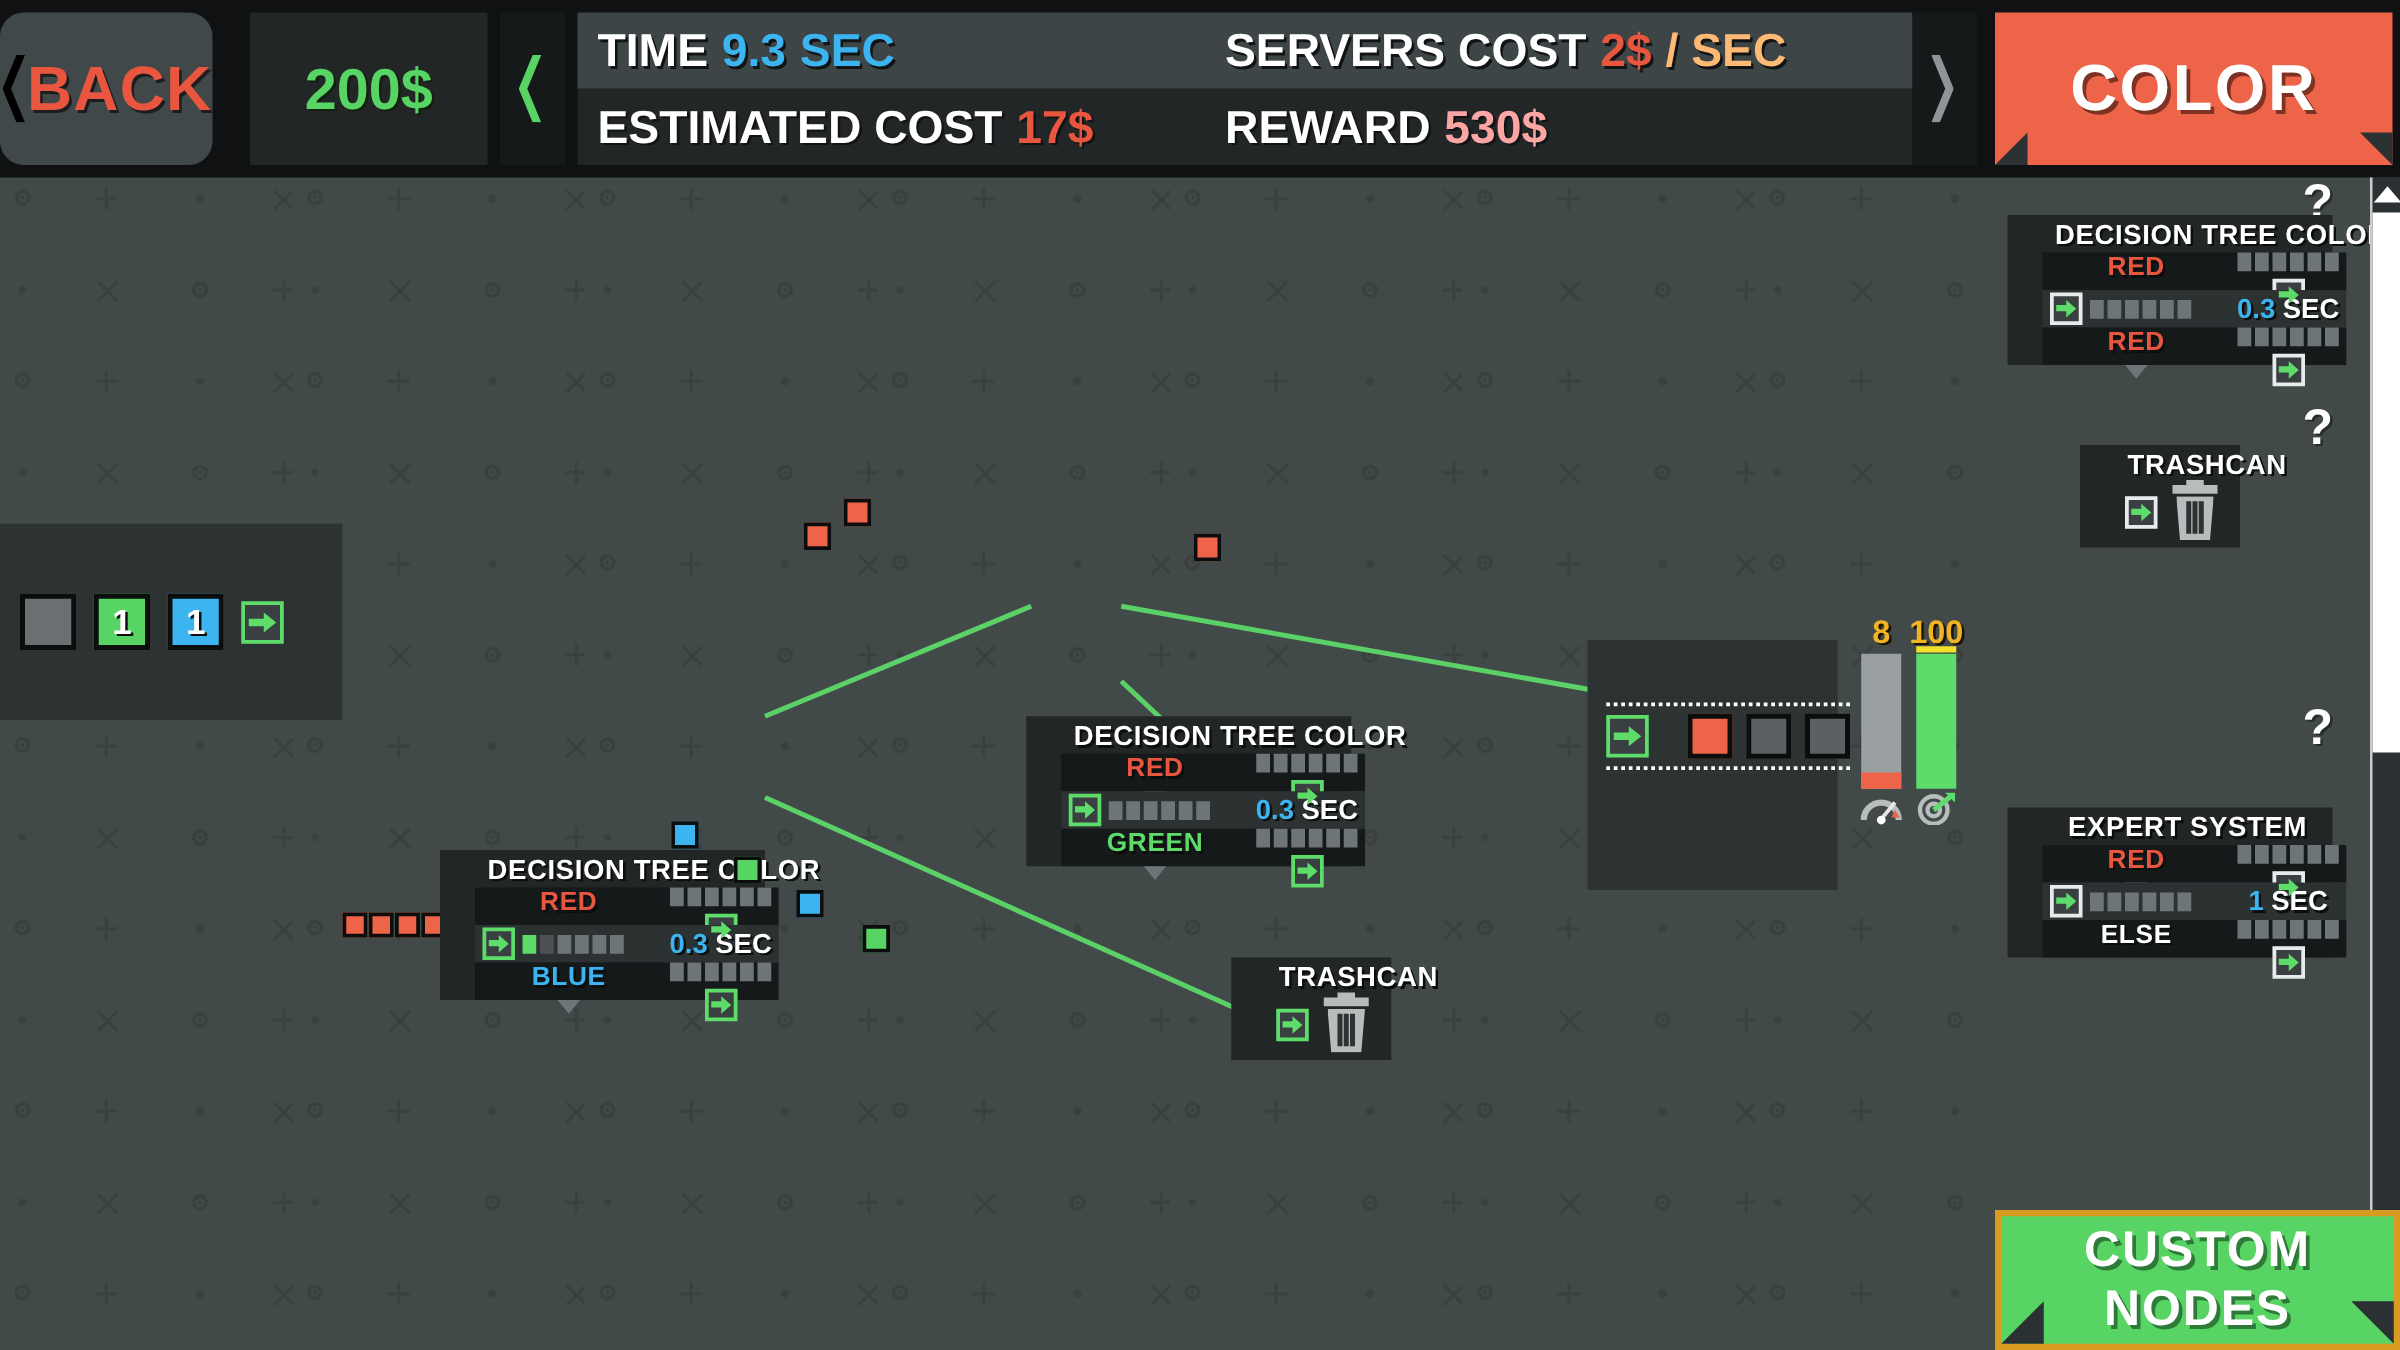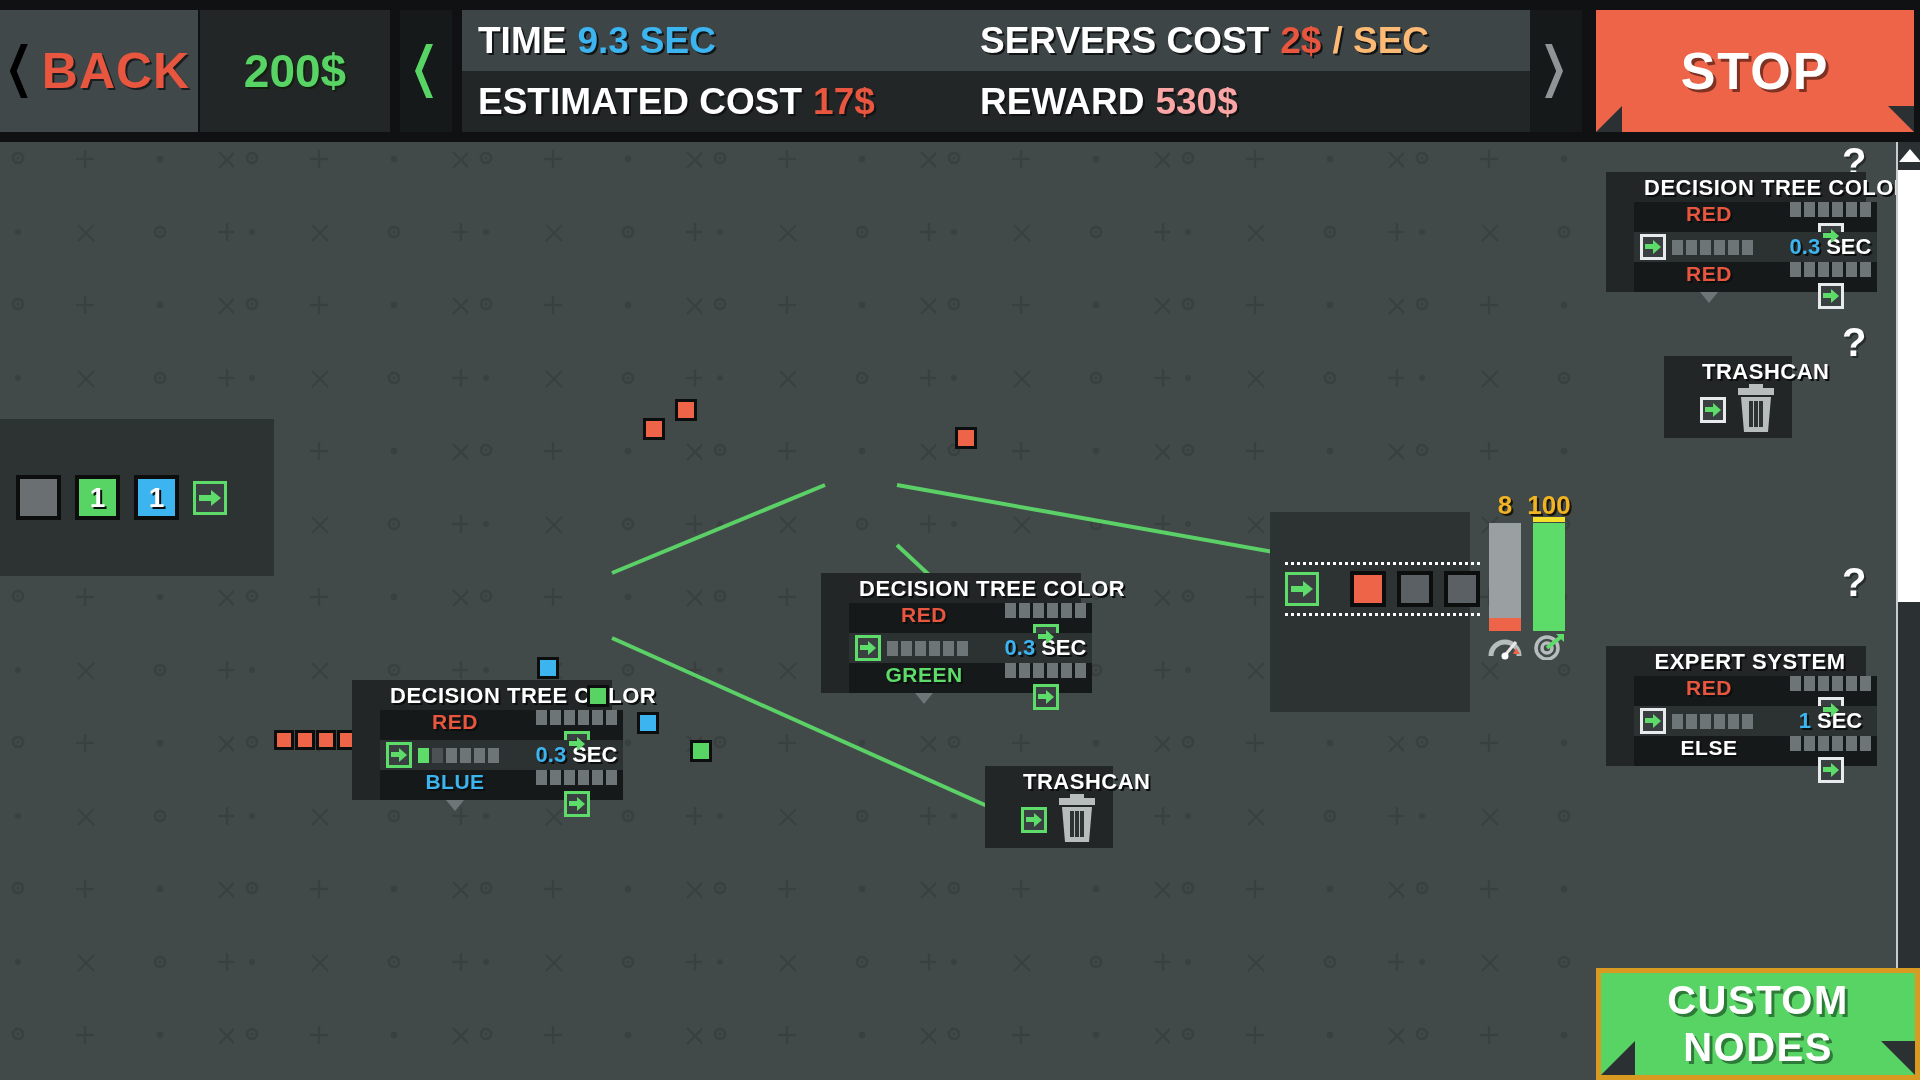--- a/index.html
+++ b/index.html
@@ -8,23 +8,23 @@
   body {
     font-family:"Liberation Sans", sans-serif;
     -webkit-font-smoothing:none;
   }
   .screen { position:relative; width:1920px; height:1080px; background:#111314; }
 
   
   .topbar { position:absolute; left:0; top:0; width:1920px; height:142px; background:#0f1112; }
 
   .back-btn {
-    position:absolute; left:0; top:10px; width:198px; height:122px;
+    position:absolute; left:0; top:10px; width:170px; height:122px;
     background:#41484a; display:flex; align-items:center; justify-content:center;
-    gap:8px; cursor:pointer;
+    gap:8px; cursor:pointer;border-radius:19px;
   }
   .chev-left, .chev-right {
     display:inline-block; width:26px; height:62px; position:relative;
   }
   .chev-left::before, .chev-right::before {
     content:""; position:absolute; left:2px; top:4px;
     width:18px; height:54px; background:currentColor;
     clip-path:polygon(100% 0, 62% 0, 0% 50%, 62% 100%, 100% 100%, 38% 50%);
   }
   .chev-right::before { transform:scaleX(-1); transform-origin:center; }
@@ -281,21 +281,21 @@
         <span class="stat-name">REWARD</span>
         <span class="stat-val green">530$</span>
       </div>
     </div>
 
     <div class="nav-chev-box nav-chev-right">
       <span class="chev-right"></span>
     </div>
 
     <div class="stop-btn">
-      <span class="stop-label">STOP</span>
+      <span class="stop-label">COLOR</span>
     </div>
   </div>
 
   <div class="canvas">
 
     <svg class="grid-pattern" width="1596" height="938">
       <defs>
         <pattern id="gridpat" width="234" height="146" patternUnits="userSpaceOnUse">
           <circle cx="18" cy="16" r="5" fill="none" stroke="#39403f" stroke-width="3"></circle>
           <circle cx="18" cy="16" r="1.6" fill="#39403f"></circle>

